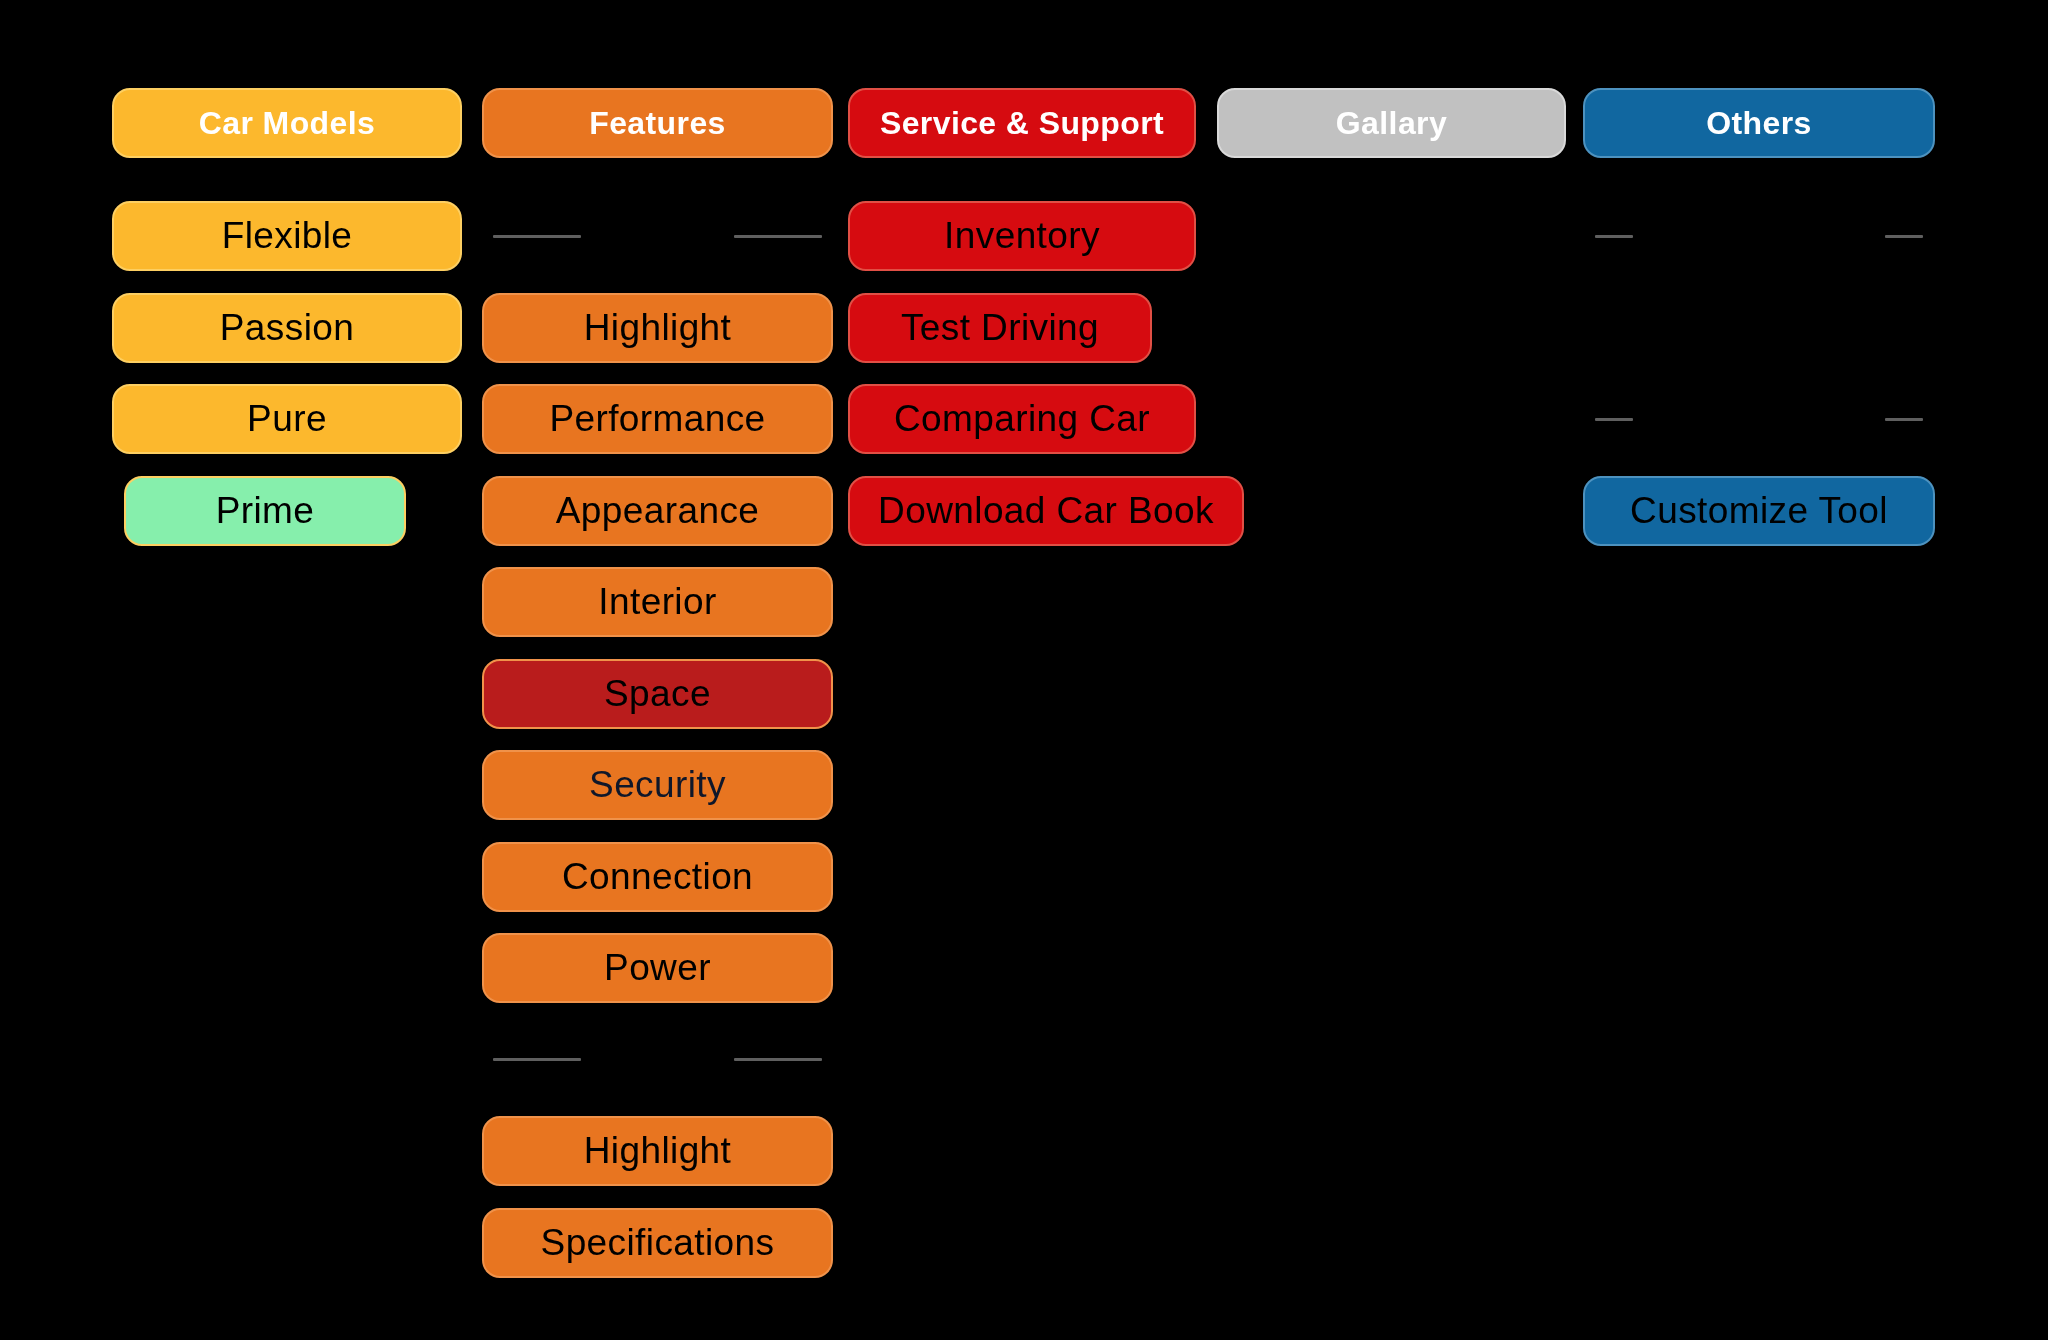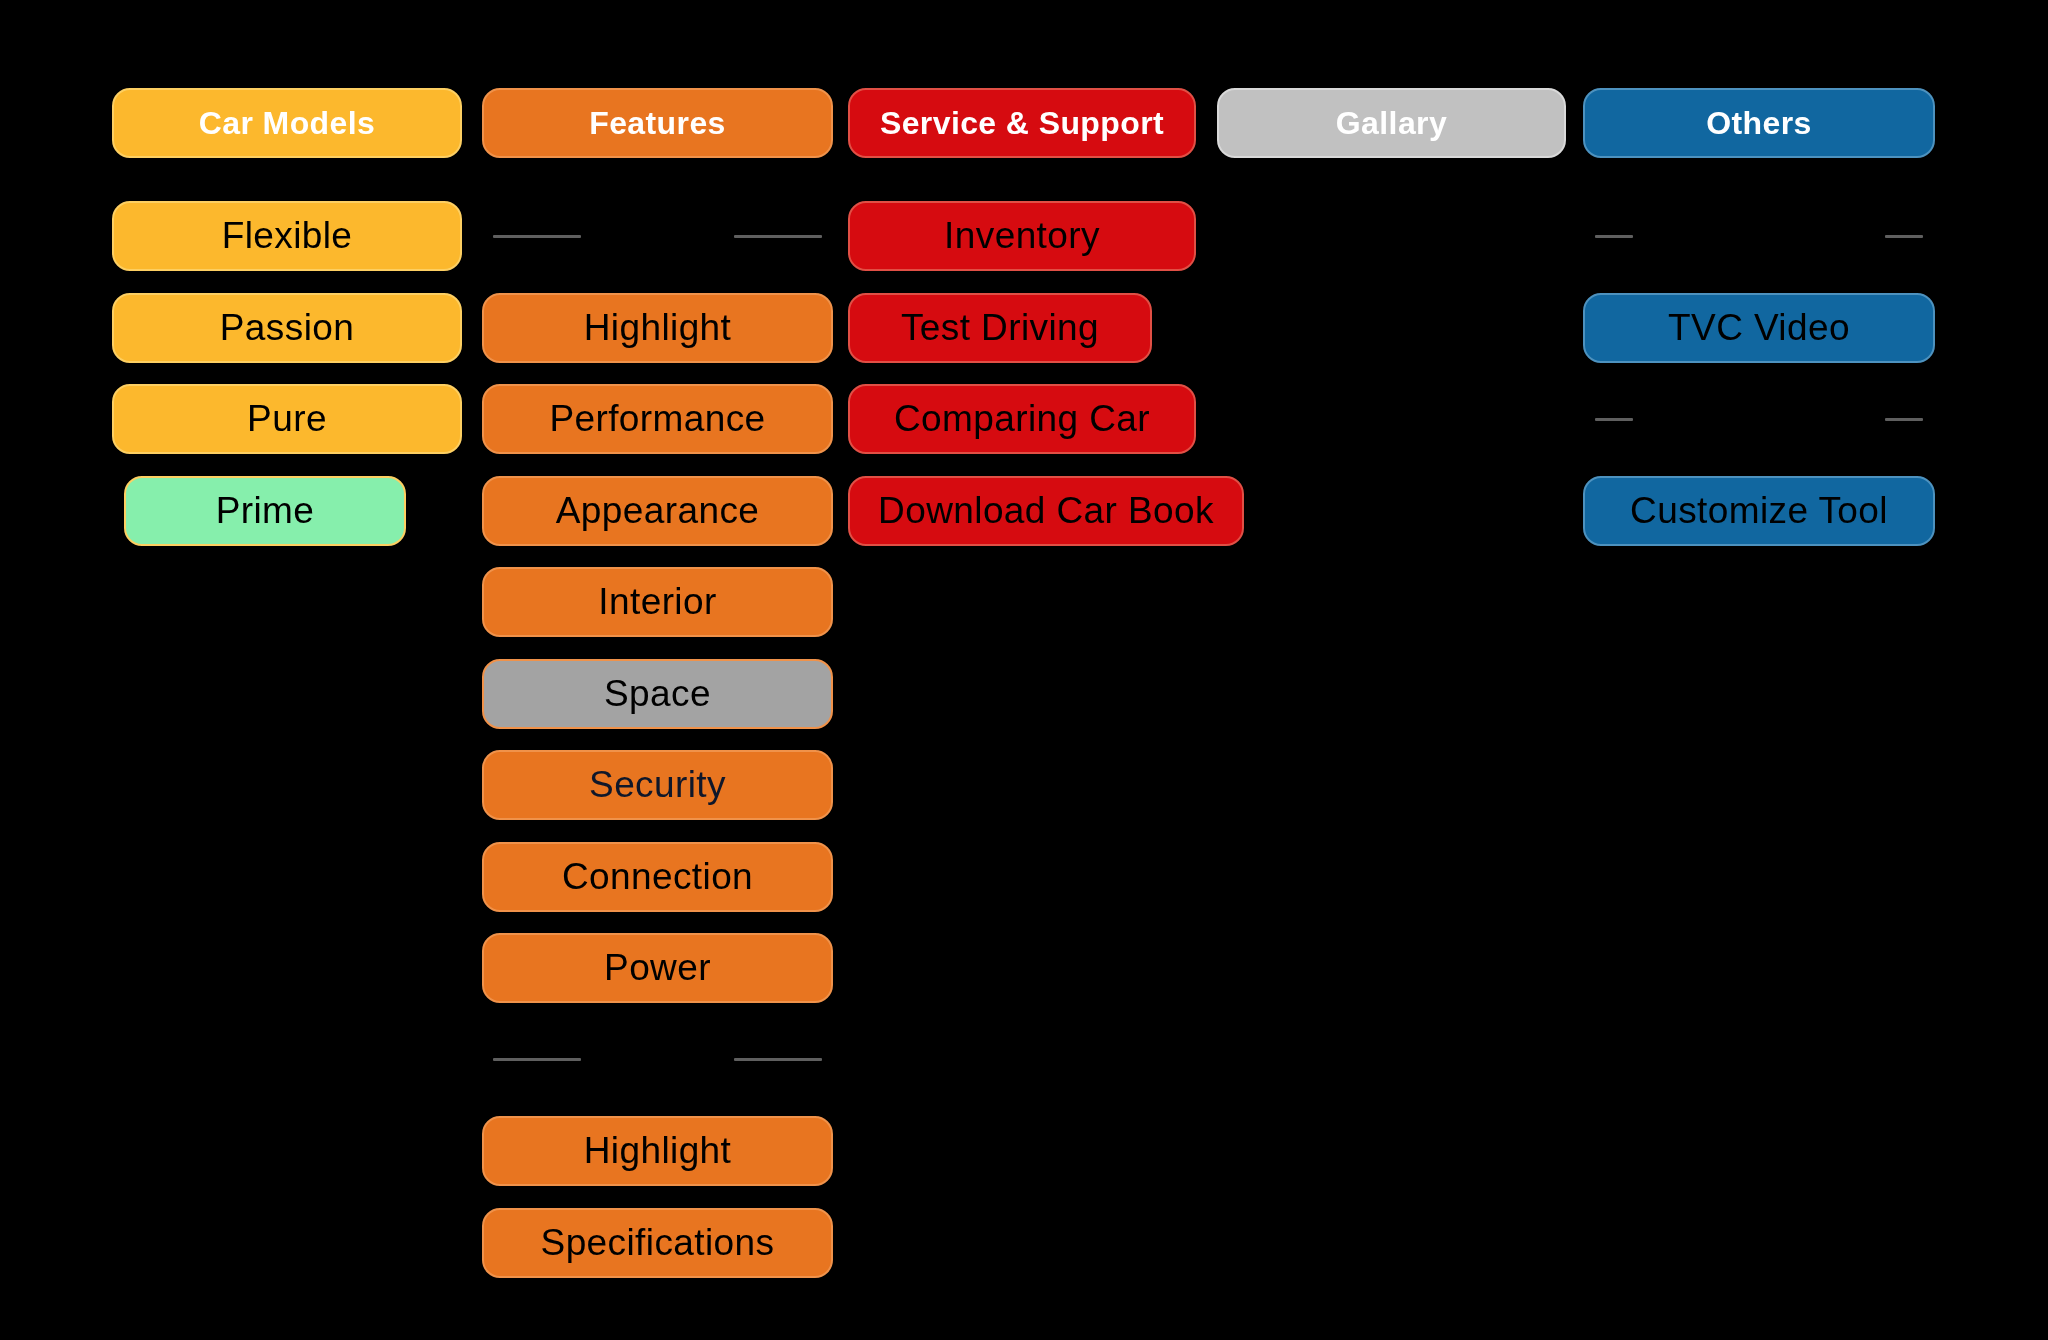--- a/index.html
+++ b/index.html
@@ -86,21 +86,21 @@
     </div>
     <div class="node item" style="left: 482px; width: 351px; top: 384px; height: 70px; background: rgb(232, 117, 32); border-color: rgb(240, 146, 74);">
       <span class="label" style="color: rgb(0, 0, 0);">Performance</span>
     </div>
     <div class="node item" style="left: 482px; width: 351px; top: 475.5px; height: 70px; background: rgb(232, 117, 32); border-color: rgb(240, 146, 74);">
       <span class="label" style="color: rgb(0, 0, 0);">Appearance</span>
     </div>
     <div class="node item" style="left: 482px; width: 351px; top: 567px; height: 70px; background: rgb(232, 117, 32); border-color: rgb(240, 146, 74);">
       <span class="label" style="color: rgb(0, 0, 0);">Interior</span>
     </div>
-    <div class="node item" style="left: 482px; width: 351px; top: 658.5px; height: 70px; background: #a3a3a3; border-color: rgb(240, 146, 74);">
+    <div class="node item" style="left: 482px; width: 351px; top: 658.5px; height: 70px; background: #b91c1c; border-color: rgb(240, 146, 74);">
       <span class="label" style="color: rgb(0, 0, 0);">Space</span>
     </div>
     <div class="node item" style="left: 482px; width: 351px; top: 750px; height: 70px; background: rgb(232, 117, 32); border-color: rgb(240, 146, 74);">
       <span class="label" style="color: #0f172a;">Security</span>
     </div>
     <div class="node item" style="left: 482px; width: 351px; top: 841.5px; height: 70px; background: rgb(232, 117, 32); border-color: rgb(240, 146, 74);">
       <span class="label" style="color: rgb(0, 0, 0);">Connection</span>
     </div>
     <div class="node item" style="left: 482px; width: 351px; top: 933px; height: 70px; background: rgb(232, 117, 32); border-color: rgb(240, 146, 74);">
       <span class="label" style="color: rgb(0, 0, 0);">Power</span>
@@ -133,23 +133,20 @@
     <div class="node header" style="left: 1217px; width: 349px; top: 88px; height: 70px; background: rgb(193, 193, 193); border-color: rgb(217, 217, 217);">
       <span class="label" style="color: rgb(255, 255, 255);">Gallary</span>
     </div>
     <div class="node header" style="left: 1583px; width: 352px; top: 88px; height: 70px; background: rgb(17, 103, 160); border-color: rgb(77, 146, 191);">
       <span class="label" style="color: rgb(255, 255, 255);">Others</span>
     </div>
     <div class="dash-row short" style="left: 1583px; width: 352px; top: 201px; height: 70px;">
       <span class="dash" style="background: rgb(95, 95, 95);"></span>
       <span class="dash" style="background: rgb(95, 95, 95);"></span>
     </div>
-    <div class="node item" style="left: 1583px; width: 352px; top: 292.5px; height: 70px; background: rgb(17, 103, 160); border-color: rgb(77, 146, 191);">
-      <span class="label" style="color: rgb(0, 0, 0);">TVC Video</span>
-    </div>
     <div class="dash-row short" style="left: 1583px; width: 352px; top: 384px; height: 70px;">
       <span class="dash" style="background: rgb(95, 95, 95);"></span>
       <span class="dash" style="background: rgb(95, 95, 95);"></span>
     </div>
     <div class="node item" style="left: 1583px; width: 352px; top: 475.5px; height: 70px; background: rgb(17, 103, 160); border-color: rgb(77, 146, 191);">
       <span class="label" style="color: rgb(0, 0, 0);">Customize Tool</span>
     </div>
   </div>
 
 </body></html>

